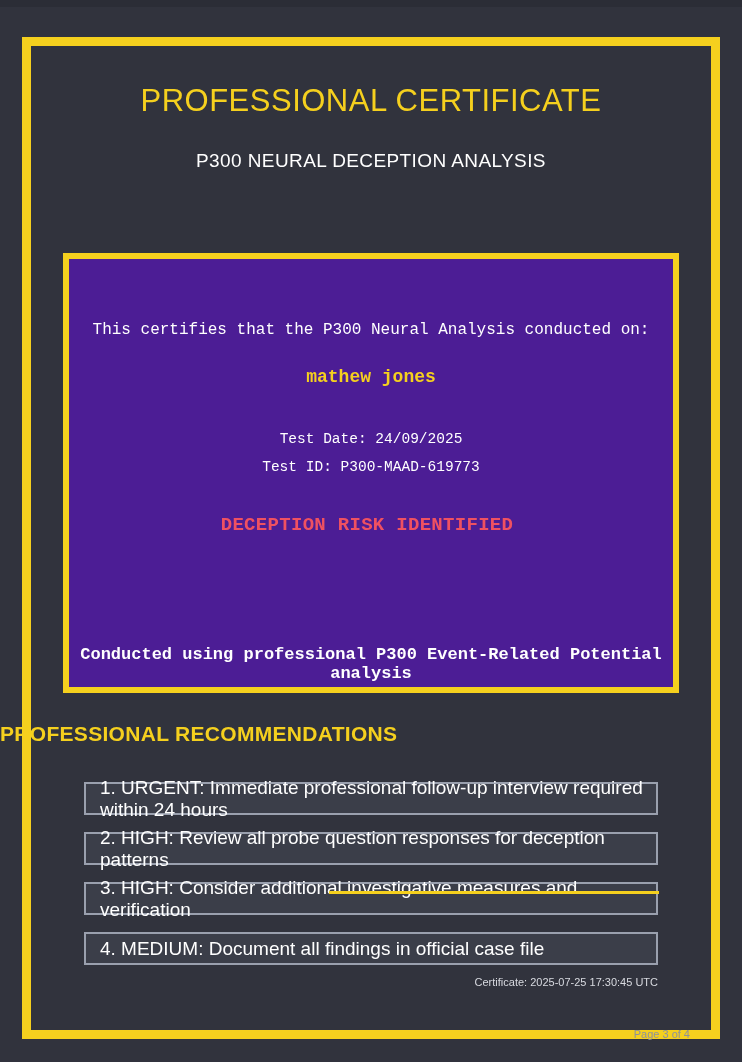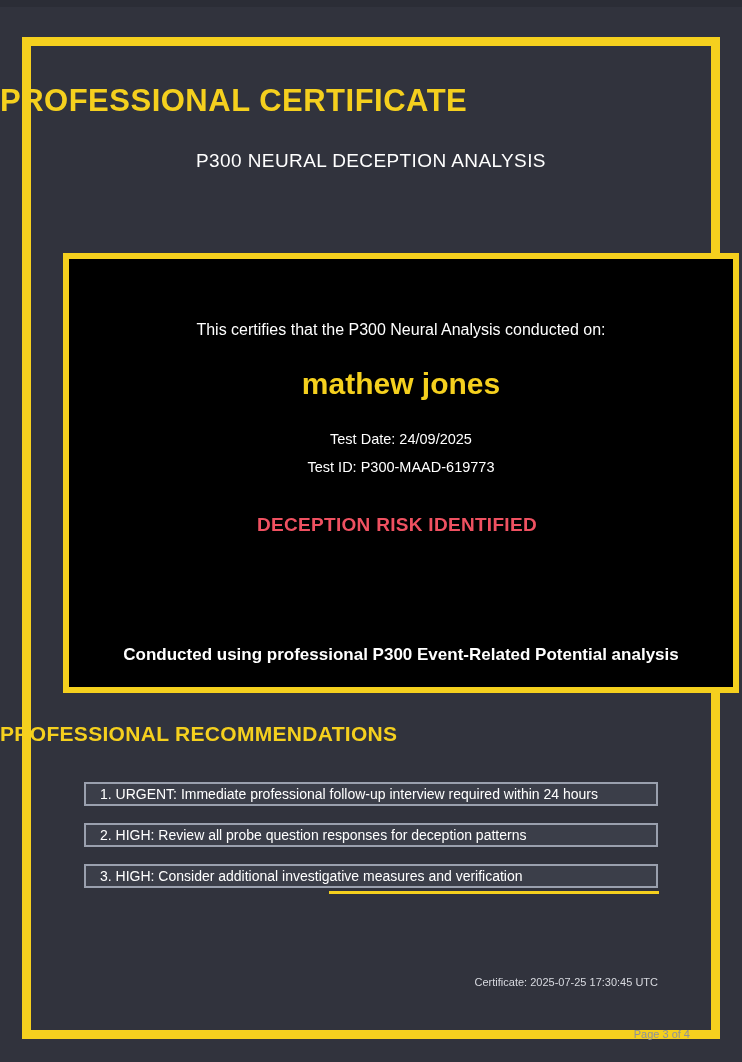--- a/index.html
+++ b/index.html
@@ -29,62 +29,64 @@
     width: 698px;
     height: 1002px;
     border: 9px solid #f5d01e;
     box-sizing: border-box;
   }
   .cert-title {
     position: absolute;
     left: 0;
     right: 0;
     top: 76px;
+    text-align: center;
     color: #f5d01e;
     font-size: 31px;
-    font-weight: bold;
+    font-weight: normal;
     letter-spacing: 0.5px;
   }
   .cert-subtitle {
     position: absolute;
     left: 0;
     right: 0;
     top: 143px;
     text-align: center;
     color: #ffffff;
     font-size: 19px;
     font-weight: normal;
     letter-spacing: 0.4px;
   }
   .inner-box {
     position: absolute;
     left: 63px;
     top: 246px;
-    width: 676px;
+    width: 616px;
     height: 440px;
     border: 6px solid #f5d01e;
     box-sizing: border-box;
-    background: #000000;
+    background: #4c1d95;
+    font-family: Liberation Mono, monospace;
   }
   .certifies-line {
     position: absolute;
     left: 0;
     right: 0;
     top: 62px;
     text-align: center;
     font-size: 16px;
     color: #ffffff;
   }
   .subject-name {
     position: absolute;
     left: 0;
     right: 0;
     top: 108px;
     text-align: center;
-    font-size: 30px;
+    font-size: 18px;
     font-weight: bold;
     color: #f5d01e;
   }
   .meta-line {
     position: absolute;
     left: 0;
     right: 0;
     text-align: center;
     font-size: 14.5px;
     color: #ffffff;
@@ -134,29 +136,29 @@
     letter-spacing: 0.3px;
   }
   .rec-list {
     position: absolute;
     left: 84px;
     top: 775px;
     width: 574px;
   }
   .rec-item {
     position: relative;
-    height: 24px;
+    height: 33px;
     margin-bottom: 17px;
     background: #3b3e49;
     border: 2px solid #9aa0ae;
     box-sizing: border-box;
     display: flex;
     align-items: center;
     padding-left: 14px;
-    font-size: 14px;
+    font-size: 19px;
     color: #ffffff;
   }
   .accent-underline {
     position: absolute;
     left: 329px;
     top: 884px;
     width: 330px;
     height: 3px;
     background: #f5d01e;
   }
@@ -201,20 +203,23 @@
   <div class="rec-list">
     <div class="rec-item">
       <span>1. URGENT: Immediate professional follow-up interview required within 24 hours</span>
     </div>
     <div class="rec-item">
       <span>2. HIGH: Review all probe question responses for deception patterns</span>
     </div>
     <div class="rec-item">
       <span>3. HIGH: Consider additional investigative measures and verification</span>
     </div>
+    <div class="rec-item">
+      <span>4. MEDIUM: Document all findings in official case file</span>
+    </div>
   </div>
 
   <div class="accent-underline"></div>
 
   <div class="cert-stamp">Certificate: 2025-07-25 17:30:45 UTC</div>
   <div class="page-number">Page 3 of 4</div>
 
 </div>
 
 </body></html>

